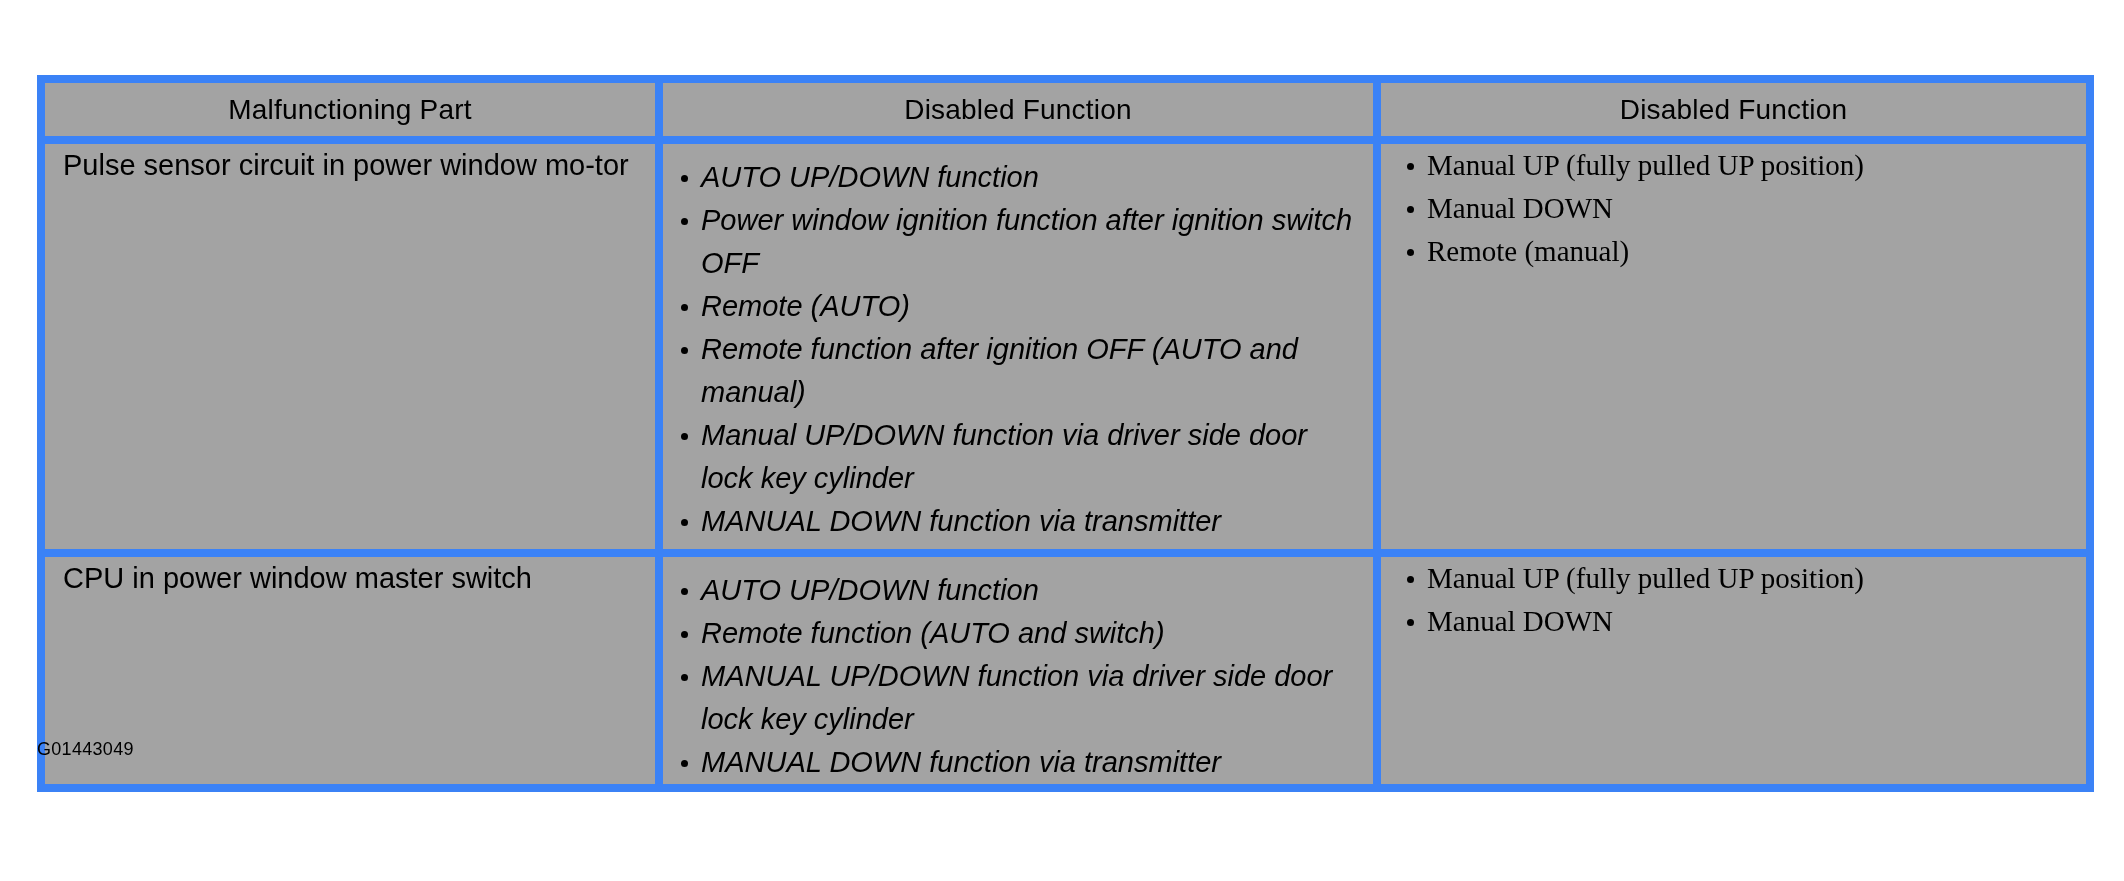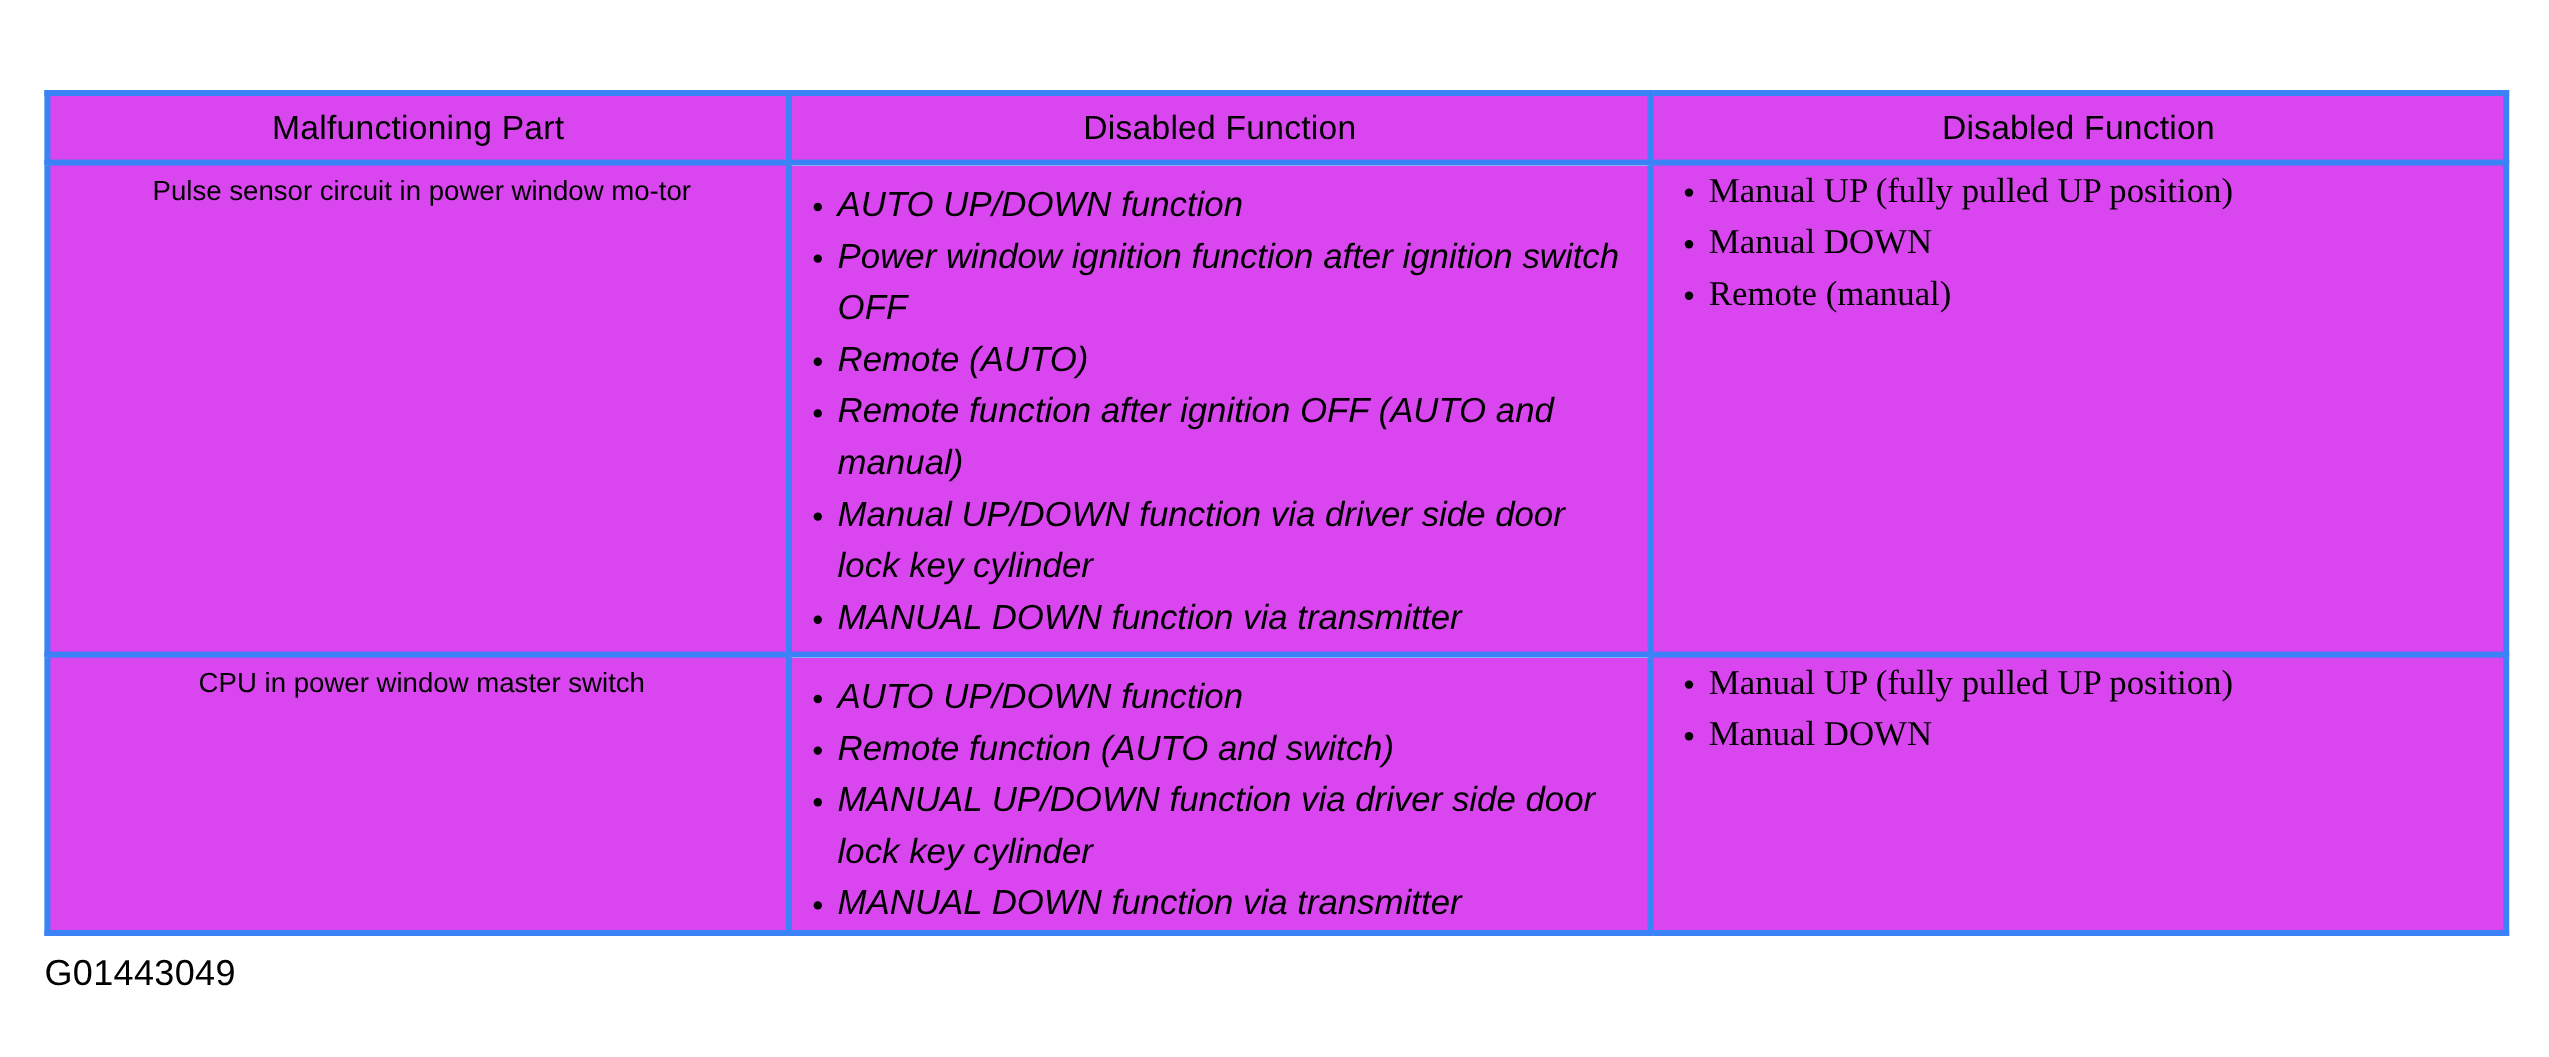--- a/index.html
+++ b/index.html
@@ -33,24 +33,24 @@
     table-layout: fixed;
     border: 4px solid #000;
     background: #fff;
   }
   .spec-table col.c-part { width: 618px; }
   .spec-table col.c-disabled { width: 718px; }
   .spec-table col.c-operative { width: 713px; }
 
   .spec-table th,
   .spec-table td {
-    border: 5px solid #3b82f6;
+    border: 8px solid #3b82f6;
     padding: 0;
     vertical-align: top;
-    background: #d946ef;
+    background: #a3a3a3;
   }
 
   
   .hdr-row th {
     height: 53px;
     text-align: center;
     vertical-align: middle;
     font-weight: normal;
     font-size: 28px;
     letter-spacing: 0.2px;
@@ -115,31 +115,30 @@
     position: absolute;
     left: 2px;
     top: 19px;
     width: 7px;
     height: 7px;
     background: #000;
     border-radius: 50%;
   }
 
   .plain-text {
-    font-size: 23px;
+    font-size: 29px;
     line-height: 43px;
-    text-align: center;
   }
 
   
   .footer-code {
     position: absolute;
     left: 37px;
-    top: 799px;
-    font-size: 30px;
+    top: 736px;
+    font-size: 18px;
     line-height: 26px;
     letter-spacing: 0.3px;
   }
 </style>
 </head>
 <body>
 
 <div class="page">
 
   <table class="spec-table">

